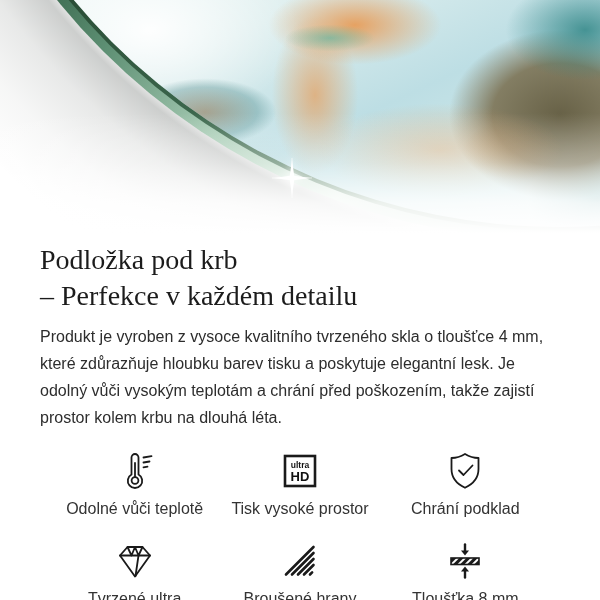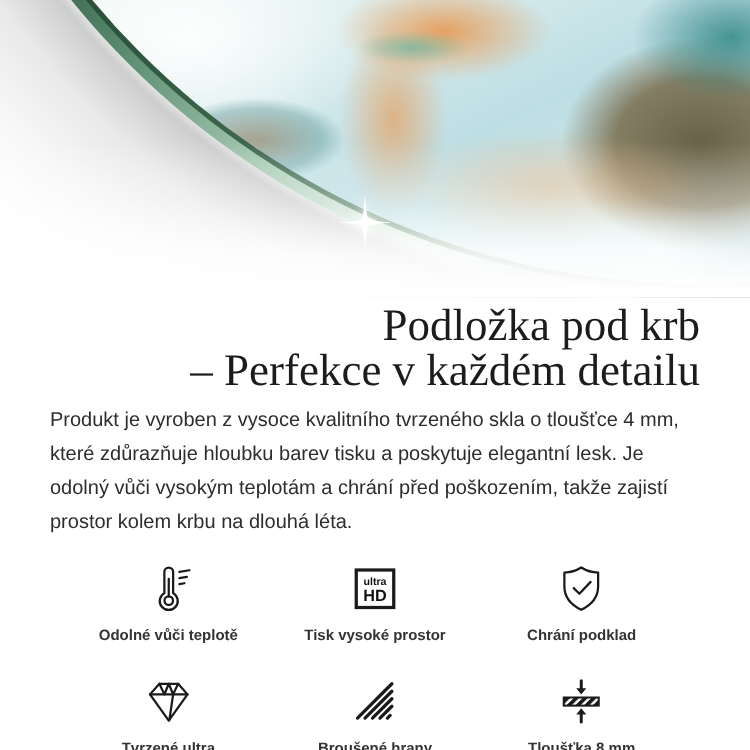--- a/index.html
+++ b/index.html
@@ -41,29 +41,29 @@
   }
   .hero-fade { position:absolute; left:0; right:0; bottom:0; height:125px;
     background: linear-gradient(to bottom, rgba(255,255,255,0) 0%, rgba(255,255,255,0.35) 40%, rgba(255,255,255,0.85) 72%, #fff 96%);
   }
   .sparkle { position:absolute; left:270px; top:156px; width:44px; height:44px;
     filter: drop-shadow(0 0 4px rgba(255,255,255,0.95)); }
 
   
   .content { padding: 4px 40px 0 40px; }
   .title { font-family:"Liberation Serif", "DejaVu Serif", serif;
-    font-weight:400; font-size:36px; line-height:36px; color:#1c1c1c; margin:0;text-align:right; }
+    font-weight:400; font-size:28px; line-height:36px; color:#1c1c1c; margin:0; }
   .desc { margin:9px 0 0 0; max-width:528px; font-size:16px; line-height:27px; color:#2d2d2d; }
 
   
   .features { margin-top:17px; padding:0 12px;
     display:grid; grid-template-columns:repeat(3, 1fr); row-gap:22px; }
   .feature { display:flex; flex-direction:column; align-items:center; text-align:center; }
   .feature .icon-box { width:46px; height:46px; display:flex; align-items:center; justify-content:center; }
-  .feature .label { margin-top:7px; font-size:12px; line-height:15px; color:#333;font-weight:bold; }
+  .feature .label { margin-top:7px; font-size:16px; line-height:15px; color:#333; }
   .ic { stroke:#1a1a1a; stroke-width:1.8; fill:none; stroke-linecap:round; stroke-linejoin:round; }
   .badge-top { font:700 8.5px "Liberation Sans", sans-serif; fill:#111; }
   .badge-bottom { font:700 13px "Liberation Sans", sans-serif; fill:#111; }
 </style>
 </head>
 <body>
 
 <div class="page">
 
   <div class="hero">

